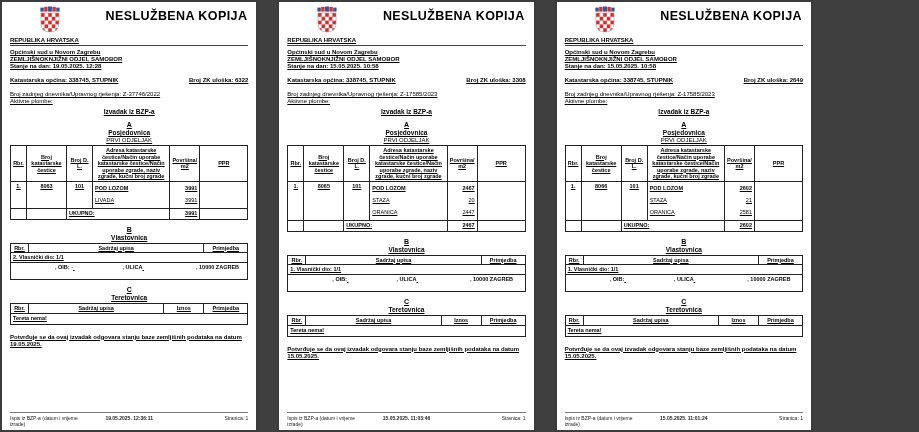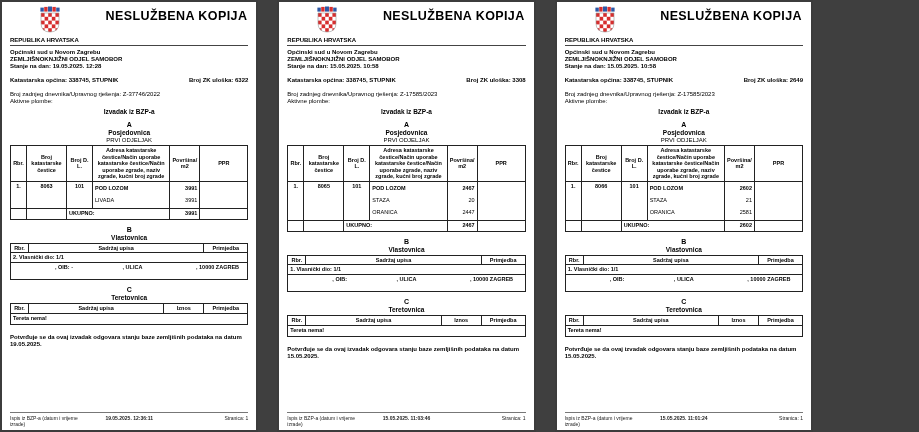--- a/index.html
+++ b/index.html
@@ -2,21 +2,21 @@
 <html><head>
 <meta charset="utf-8">
 <style>
   html, body { margin:0; padding:0; }
   body {
     width: 919px; height: 432px; overflow: hidden;
     background: #3f3f3f;
     font-family: "Liberation Sans", sans-serif;
     color: #000;
   }
-  #pages { display: flex; gap: 19px; width: 813px; height: 432px; }
+  #pages { display: flex; gap: 19px; width: 813px; height: 432px; text-decoration: underline; }
   .page {
     position: relative; flex: 1 1 0; height: 432px;
     background: #fff; border: 2px solid #3c3c3c; box-sizing: border-box;
     padding: 0 8px; overflow: hidden;
   }
   .page-head { position: relative; height: 33px; }
   .crest { position: absolute; left: 30px; top: 4px; width: 20px; height: 27px; }
   .kopija { position: absolute; right: 1px; top: 7px; font-size: 12.5px; font-weight: bold; letter-spacing: .4px; white-space: nowrap; }
   .t6b { font-size: 6px; font-weight: bold; line-height: 7px; }
   .t6  { font-size: 6px; line-height: 7px; }

